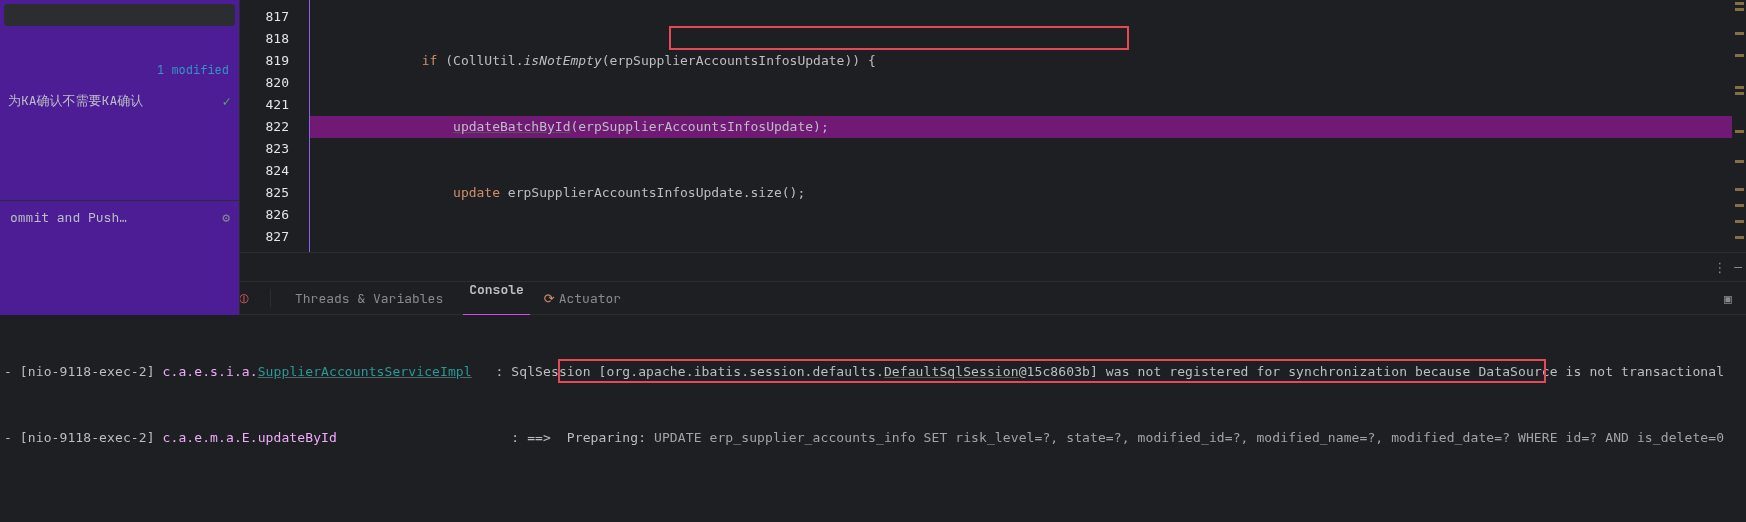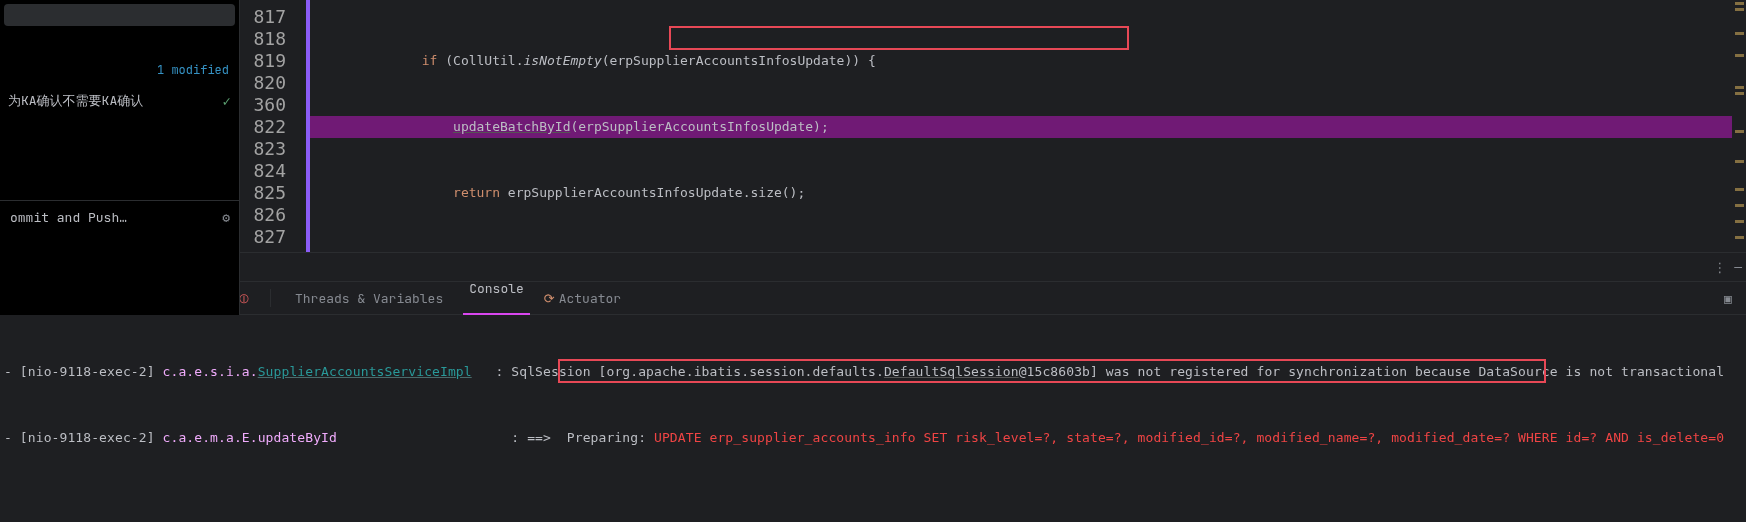--- a/index.html
+++ b/index.html
@@ -9,21 +9,21 @@
     background: #1e1f22;
     font-family: "JetBrains Mono", Consolas, monospace;
     font-size: 13px;
     color: #bcbec4;
     overflow: hidden;
   }
   .root { display: flex; height: 522px; }
   
   .sidebar-left {
     width: 240px;
-    background: #000000;
+    background: #4c1d95;
     border-right: 1px solid #2b2d30;
     position: relative;
   }
   .modified-badge {
     position: absolute;
     top: 62px;
     right: 10px;
     color: #3592c4;
     font-size: 12px;
   }
@@ -73,25 +73,25 @@
     flex: 0 0 252px;
     display: flex;
     position: relative;
     overflow:hidden;
     background:#1e1f22;
   }
   .gutter {
     width: 70px;
     text-align: right;
     padding: 6px 20px 0 0;
-    color: #a3a3a3;
+    color: #e5e5e5;
     font-family: Consolas, monospace;
-    font-size:18px;
+    font-size:13px;
     line-height: 22px;
-    border-right: 4px solid #8b5cf6;
+    border-right: 1px solid #8b5cf6;
     position:relative;
   }
   .gutter div { height: 22px; }
   .code-area {
     flex:1;
     padding-top:6px;
     font-family: Consolas, monospace;
     font-size: 13px;
     line-height: 22px;
     white-space: pre;
@@ -140,21 +140,21 @@
     display:flex;
     align-items:center;
     gap:14px;
     padding:0 10px;
     border-bottom:1px solid #2b2d30;
     background:#1e1f22;
     color:#868a91;
     font-size:13px;
   }
   .tool-row .tab { color:#868a91; padding:0 6px; }
-  .tool-row .tab.active { color:#bcbec4; border-bottom:3px solid #d946ef; padding-bottom:16px;}
+  .tool-row .tab.active { color:#bcbec4; border-bottom:1px solid #d946ef; padding-bottom:16px;font-weight:bold;}
   .tool-row .sep { width:1px; height:18px; background:#2b2d30; margin:0 4px;}
   .tool-row .ic { width:16px; text-align:center; }
   .tool-row .red { color:#db5c5c; }
   .tool-row .actuator { display:flex; align-items:center; gap:4px; color:#868a91;}
   .tool-row .spacer { flex:1; }
 
   
   .console {
     flex:1;
     background:#1e1f22;
@@ -164,21 +164,21 @@
     padding: 2px 4px;
     white-space: pre;
     position:relative;
     letter-spacing: 0.1px;
   }
   .console .row { height:22px; }
   .thr { color:#bcbec4; }
   .pkg { color:#f0abfc; }
   .pkg-u { color:#299999; text-decoration: underline; text-decoration-color:#4a6b6b;}
   .msg { color:#bcbec4; }
-  .sqlstring { color:#ef4444; }
+  .sqlstring { color:#a3a3a3; }
   .redbox2 {
     position:absolute;
     top: 44px;
     left: 558px;
     width: 988px;
     height: 24px;
     border: 2px solid #e74856;
     pointer-events:none;
   }
   .underline-dash { text-decoration: underline; text-decoration-color:#555; }
@@ -202,33 +202,33 @@
   </div>
 
   <div class="editor-pane">
 
     <div class="editor-body">
       <div class="gutter">
         <div>817</div>
         <div>818</div>
         <div>819</div>
         <div>820</div>
-        <div>360</div>
+        <div>421</div>
         <div>822</div>
         <div>823</div>
         <div>824</div>
         <div>825</div>
         <div style="position:relative;text-align:right;"><span>826</span></div>
         <div>827</div>
       </div>
 
       <div class="code-area">
         <div class="line"><span>             </span><span class="kw">if</span><span> (CollUtil.</span><span class="mth-static-it">isNotEmpty</span><span>(erpSupplierAccountsInfosUpdate)) {</span></div>
         <div class="line selected"><span>                 </span><span class="underline-dash">updateBatchById</span><span>(erpSupplierAccountsInfosUpdate);</span></div>
-        <div class="line"><span>                 </span><span class="kw">return</span><span> erpSupplierAccountsInfosUpdate.size();</span></div>
+        <div class="line"><span>                 </span><span class="kw">update</span><span> erpSupplierAccountsInfosUpdate.size();</span></div>
         <div class="line"><span>             }</span></div>
         
         
         
         
         
         
         
       </div>
 

